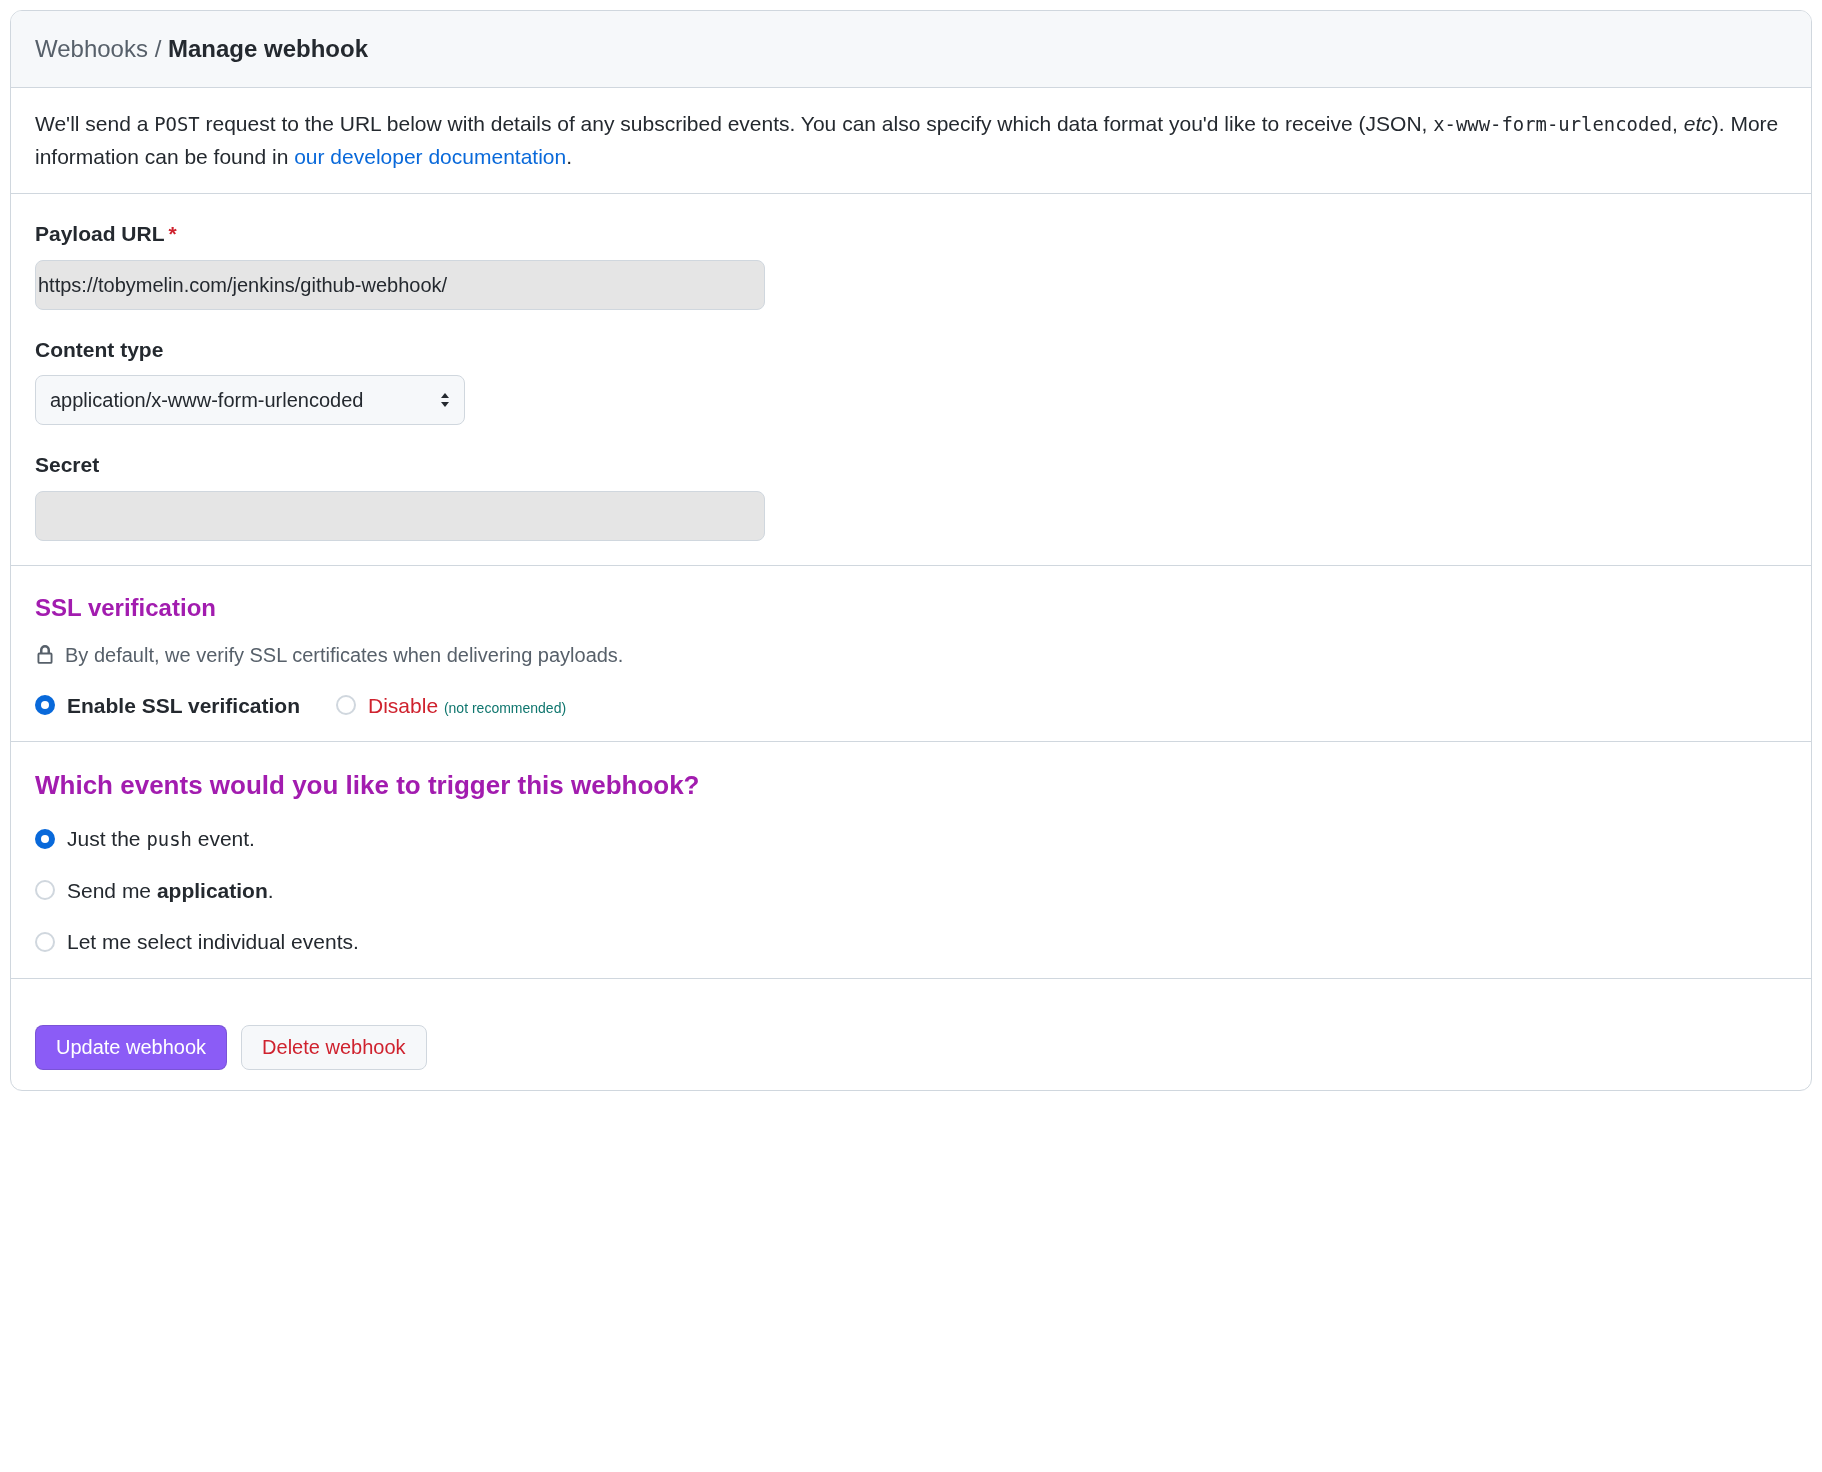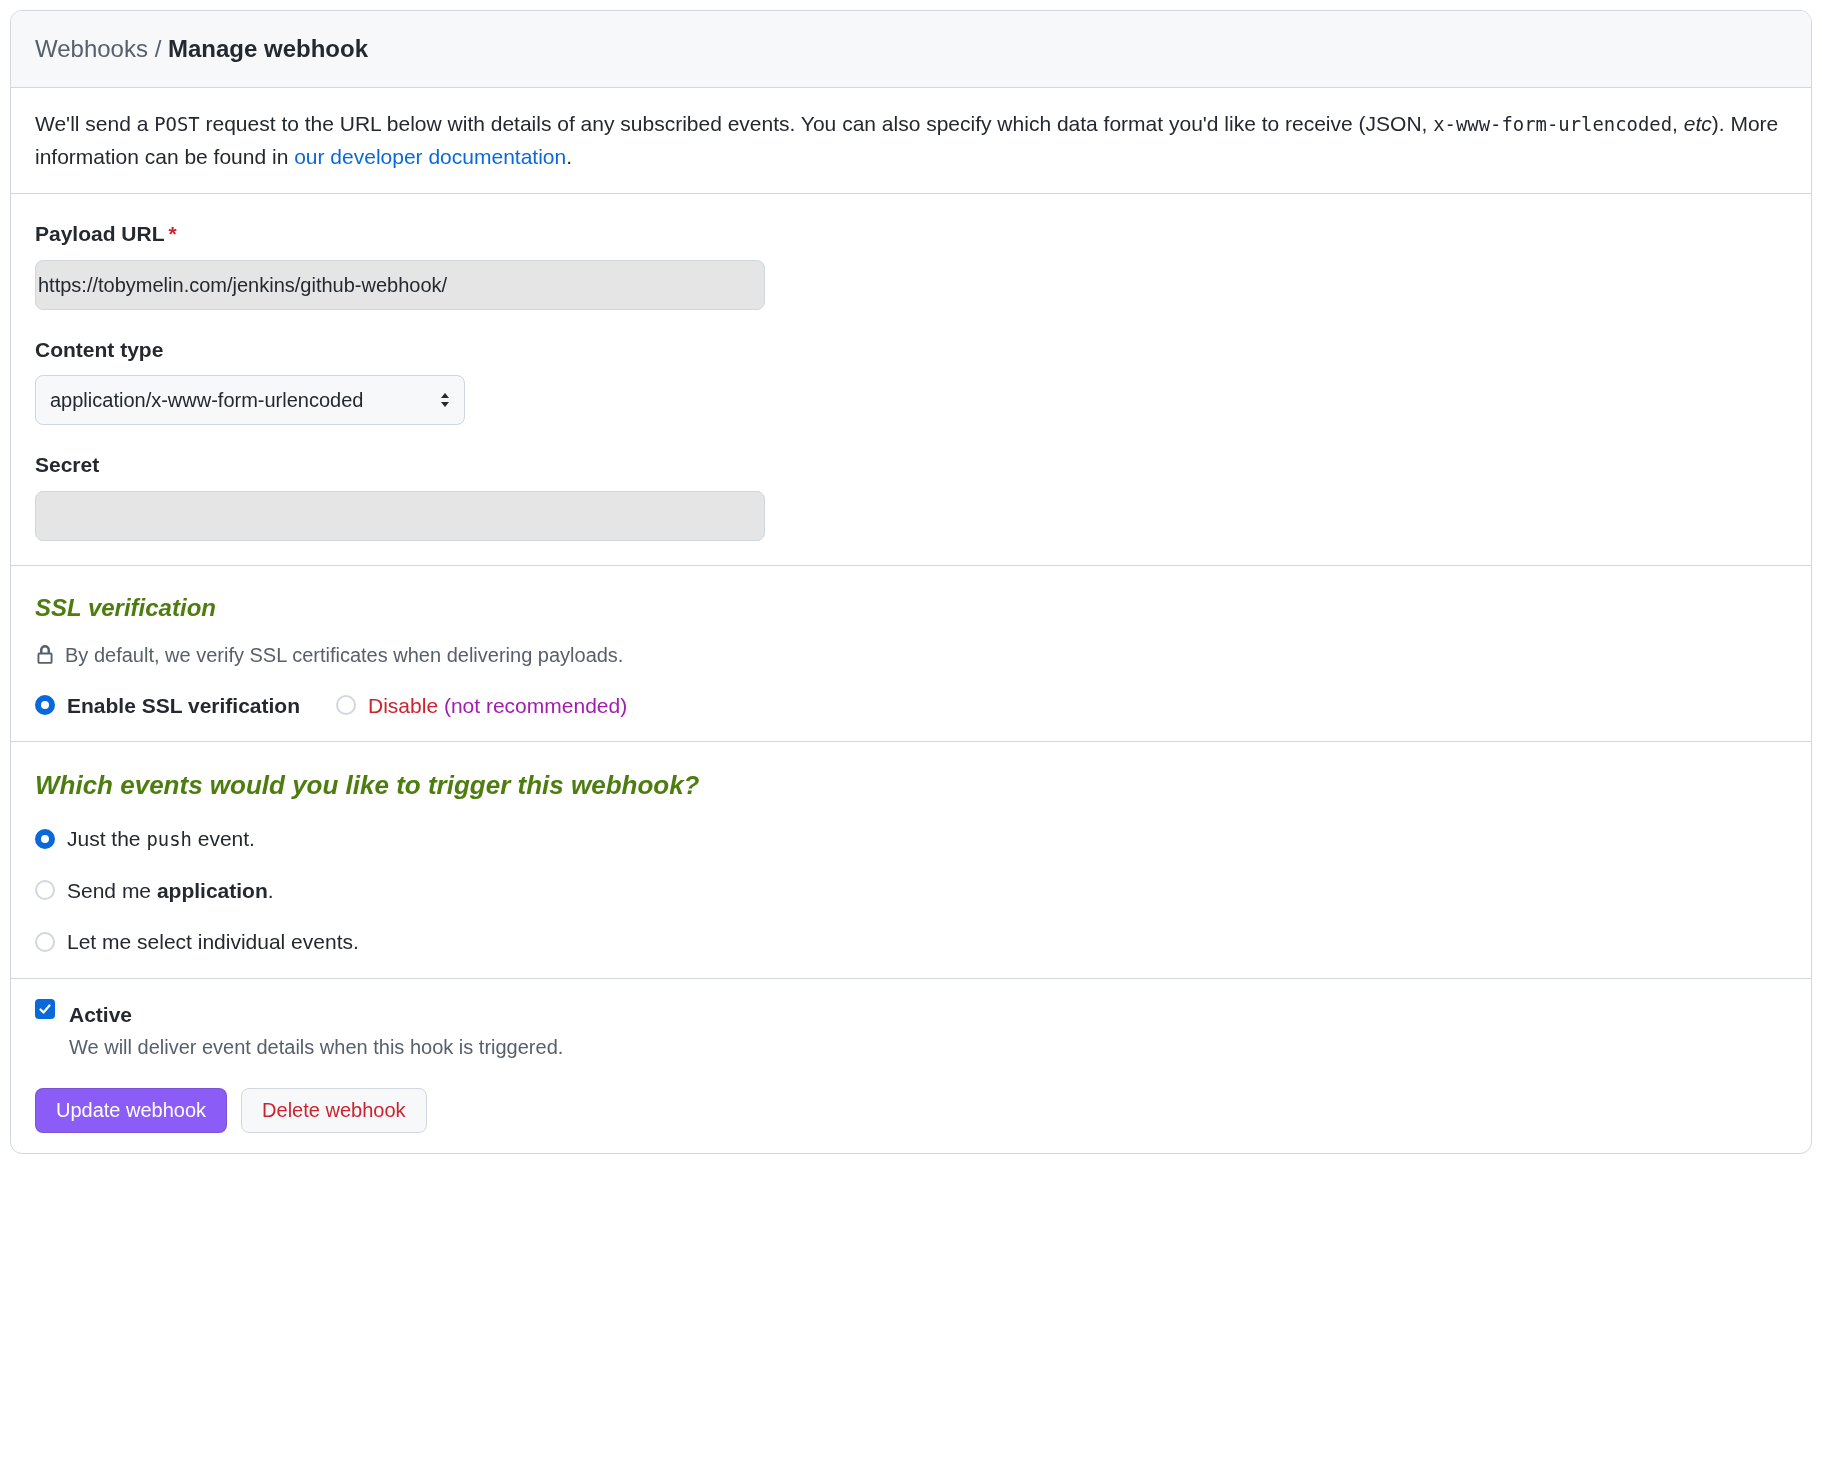--- a/index.html
+++ b/index.html
@@ -93,22 +93,21 @@
     pointer-events: none;
     width: 12px;
     height: 18px;
   }
   .field-block { margin-bottom: 24px; }
   .field-block:last-child { margin-bottom: 4px; }
   .subhead {
     font-size: 24px;
     font-weight: 600;
     margin: 4px 0 14px 0;
-    color: #4d7c0f;
-    font-style: italic;
+    color: #a21caf;
   }
   .subtext {
     color: #57606a;
     font-size: 20px;
     display: flex;
     align-items: center;
     gap: 10px;
     margin-bottom: 20px;
   }
   .radio-row {
@@ -144,21 +143,21 @@
     content: "";
     position: absolute;
     width: 8px;
     height: 8px;
     background: #fff;
     border-radius: 50%;
     top: 50%; left: 50%;
     transform: translate(-50%, -50%);
   }
   .danger-label { color: #cf222e; }
-  .danger-note { color: #a21caf; font-size: 21px; }
+  .danger-note { color: #0f766e; font-size: 14px; }
   .event-list .radio-item { margin-bottom: 20px; }
   .event-list .radio-item:last-child { margin-bottom: 0; }
   .checkbox {
     width: 20px; height: 20px;
     border-radius: 4px;
     background: #0969da;
     display: inline-flex;
     align-items: center;
     justify-content: center;
     flex-shrink: 0;
@@ -276,30 +275,19 @@
         </span>
       </label>
       <label class="radio-item">
         <span class="radio"></span>
         <span>Let me select individual events.</span>
       </label>
     </div>
   </div>
 
   <div class="section">
-    <div class="active-row">
-      <span class="checkbox">
-        <svg width="14" height="14" viewBox="0 0 14 14" fill="none" stroke="#fff" stroke-width="2.2" stroke-linecap="round" stroke-linejoin="round">
-          <polyline points="2.5 7.5 5.5 10.5 11.5 3.5"></polyline>
-        </svg>
-      </span>
-      <div class="active-text">
-        <div class="title">Active</div>
-        <div class="note">We will deliver event details when this hook is triggered.</div>
-      </div>
-    </div>
     <div class="btn-row">
       <button class="btn btn-primary">Update webhook</button>
       <button class="btn btn-danger-outline">Delete webhook</button>
     </div>
   </div>
 
 </div>
 
 </body></html>

